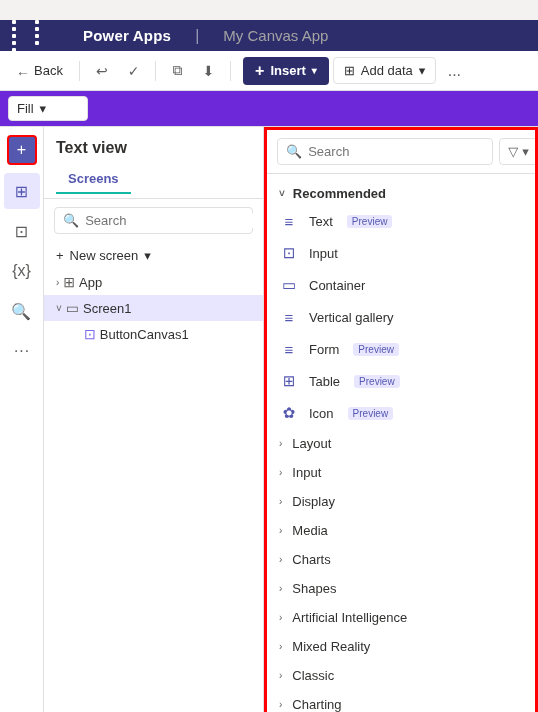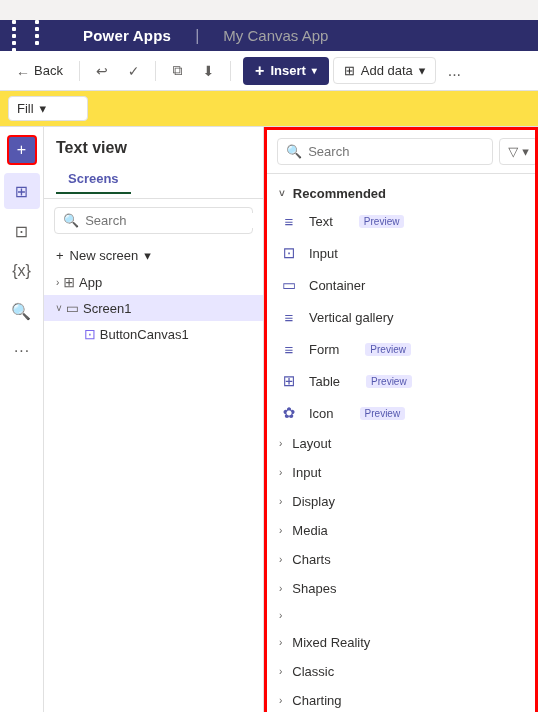--- a/index.html
+++ b/index.html
@@ -110,21 +110,21 @@
       display: flex; align-items: center; justify-content: center;
       cursor: pointer;
       background: none;
       border: none;
       color: #605e5c;
       font-size: 16px;
     }
 
     
     .toolbar2 {
-      background: #fde047;
+      background: #6d28d9;
       height: 36px;
       display: flex;
       align-items: center;
       padding: 0 8px;
       gap: 4px;
       border-bottom: 1px solid #e0e0e0;
     }
     .fill-dropdown {
       display: flex;
       align-items: center;
@@ -201,21 +201,21 @@
     }
     .tree-tab {
       padding: 6px 12px;
       font-size: 13px;
       cursor: pointer;
       color: #605e5c;
       border-bottom: 2px solid transparent;
     }
     .tree-tab.active {
       color: #5558af;
-      border-bottom: 2px solid #14532d;
+      border-bottom: 2px solid #14b8a6;
       font-weight: 600;
     }
     .tree-search {
       margin: 8px 10px;
       display: flex;
       align-items: center;
       gap: 6px;
       padding: 5px 8px;
       border: 1px solid #e0e0e0;
       border-radius: 4px;
@@ -337,21 +337,21 @@
       font-size: 15px;
       color: #5558af;
     }
     .preview-badge {
       background: #e8e6ff;
       color: #5558af;
       font-size: 10px;
       padding: 1px 5px;
       border-radius: 3px;
       font-weight: 500;
-      margin-left: 16px;
+      margin-left: 4px;
     }
     .insert-category {
       display: flex;
       align-items: center;
       gap: 8px;
       padding: 7px 12px;
       font-size: 13px;
       color: #323130;
       cursor: pointer;
       font-weight: 500;
@@ -548,20 +548,21 @@
       <div class="insert-category">
         <span class="chevron">›</span>
         <span>Charts</span>
       </div>
       <div class="insert-category">
         <span class="chevron">›</span>
         <span>Shapes</span>
       </div>
       <div class="insert-category">
         <span class="chevron">›</span>
+        <span>Artificial Intelligence</span>
       </div>
       <div class="insert-category">
         <span class="chevron">›</span>
         <span>Mixed Reality</span>
       </div>
       <div class="insert-category">
         <span class="chevron">›</span>
         <span>Classic</span>
       </div>
       <div class="insert-category">

